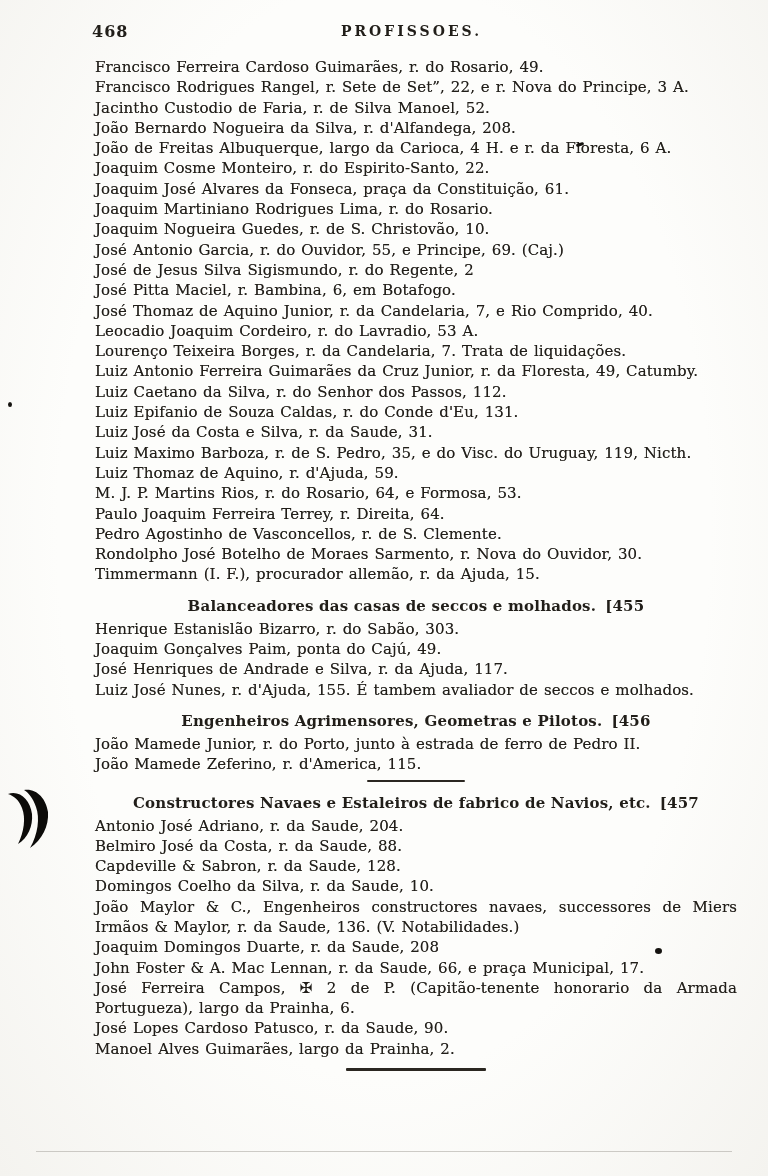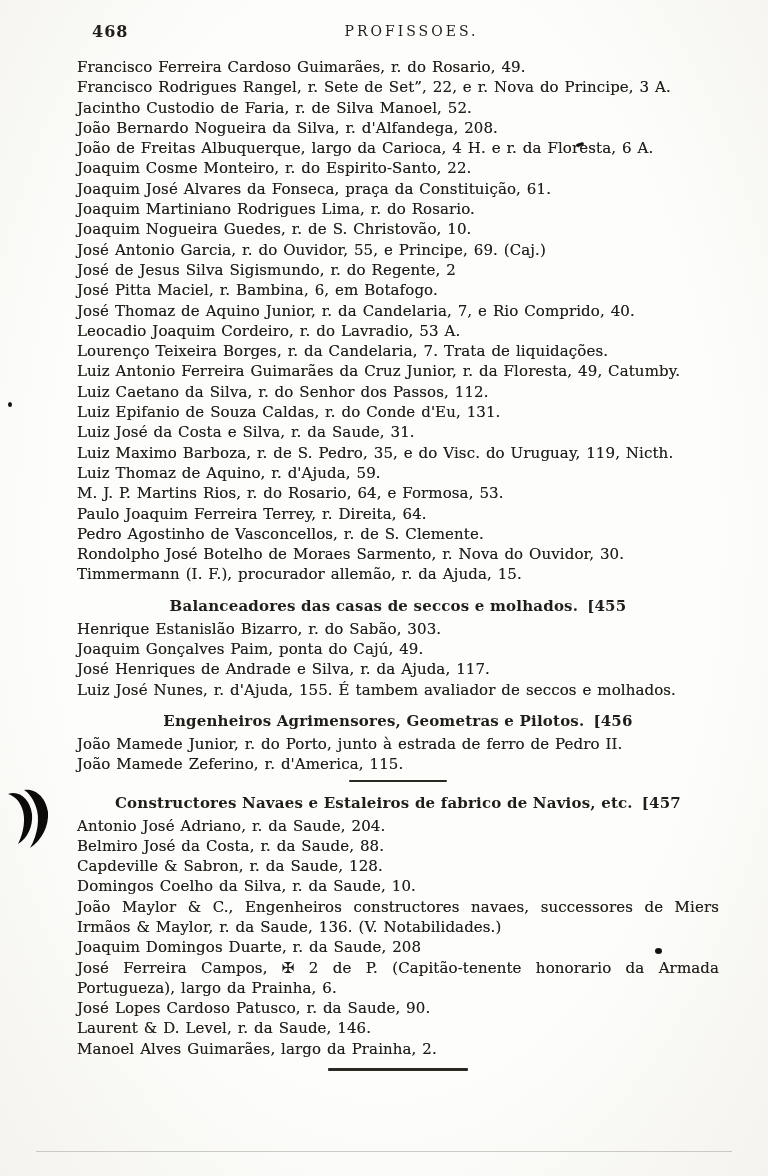--- a/index.html
+++ b/index.html
@@ -15,25 +15,25 @@
     font-family: "DejaVu Serif", "Liberation Serif", serif;
     color: #211e19;
   }
   .header { position: absolute; top: 22px; left: 0; right: 0; height: 22px; }
   .page-number {
     position: absolute; left: 92px; top: 0;
     font-size: 16px; font-weight: 700; letter-spacing: 1px; text-align: right;
   }
   .running-title {
     position: absolute; left: 95px; right: 40px; top: 1px;
-    text-align: center; font-weight: 400;
+    text-align: center; font-weight: 700;
     font-size: 14px; letter-spacing: 3px;
   }
   .content {
-    position: absolute; top: 57px; left: 77px; width: 642px;
+    position: absolute; top: 57px; left: 95px; width: 642px;
   }
   p.entry {
     margin: 0;
     font-size: 15px;
     line-height: 20.3px;
     text-align: justify;
     letter-spacing: 0.1px;
     word-spacing: 1px;
     text-shadow: 0 0 0.4px rgba(20,18,14,0.55);
   }
@@ -121,23 +121,23 @@
 
   <h2 class="section-heading">
     <span>Constructores Navaes e Estaleiros de fabrico de Navios, etc.</span><span class="ref">[457</span>
   </h2>
   <p class="entry">Antonio José Adriano, r. da Saude, 204.</p>
   <p class="entry">Belmiro José da Costa, r. da Saude, 88.</p>
   <p class="entry">Capdeville &amp; Sabron, r. da Saude, 128.</p>
   <p class="entry">Domingos Coelho da Silva, r. da Saude, 10.</p>
   <p class="entry">João Maylor &amp; C., Engenheiros constructores navaes, successores de Miers Irmãos &amp; Maylor, r. da Saude, 136. (V. Notabilidades.)</p>
   <p class="entry">Joaquim Domingos Duarte, r. da Saude, 208</p>
+  <p class="entry">John Foster &amp; A. Mac Lennan, r. da Saude, 66, e praça Municipal, 17.</p>
   <p class="entry">José Ferreira Campos, ✠ 2 de P. (Capitão-tenente honorario da Armada Portugueza), largo da Prainha, 6.</p>
   <p class="entry">José Lopes Cardoso Patusco, r. da Saude, 90.</p>
-  <p class="entry">Laurent &amp; D. Level, r. da Saude, 146.</p>
   <p class="entry">Manoel Alves Guimarães, largo da Prainha, 2.</p>
 
   <div class="rule end"></div>
 </div>
 
 <svg class="ink-smudge" width="46" height="66" viewBox="0 0 46 66" aria-hidden="true">
   <path d="M2,8 C14,4 24,14 26,28 C27,40 22,52 12,58 C18,46 20,32 16,22 C13,14 8,10 2,8 Z" fill="#0c0b09"></path>
   <path d="M18,4 C30,2 40,12 42,26 C43,40 36,54 24,62 C32,48 34,32 30,21 C27,12 22,6 18,4 Z" fill="#0c0b09"></path>
 </svg>
 <div class="speck s1"></div>

